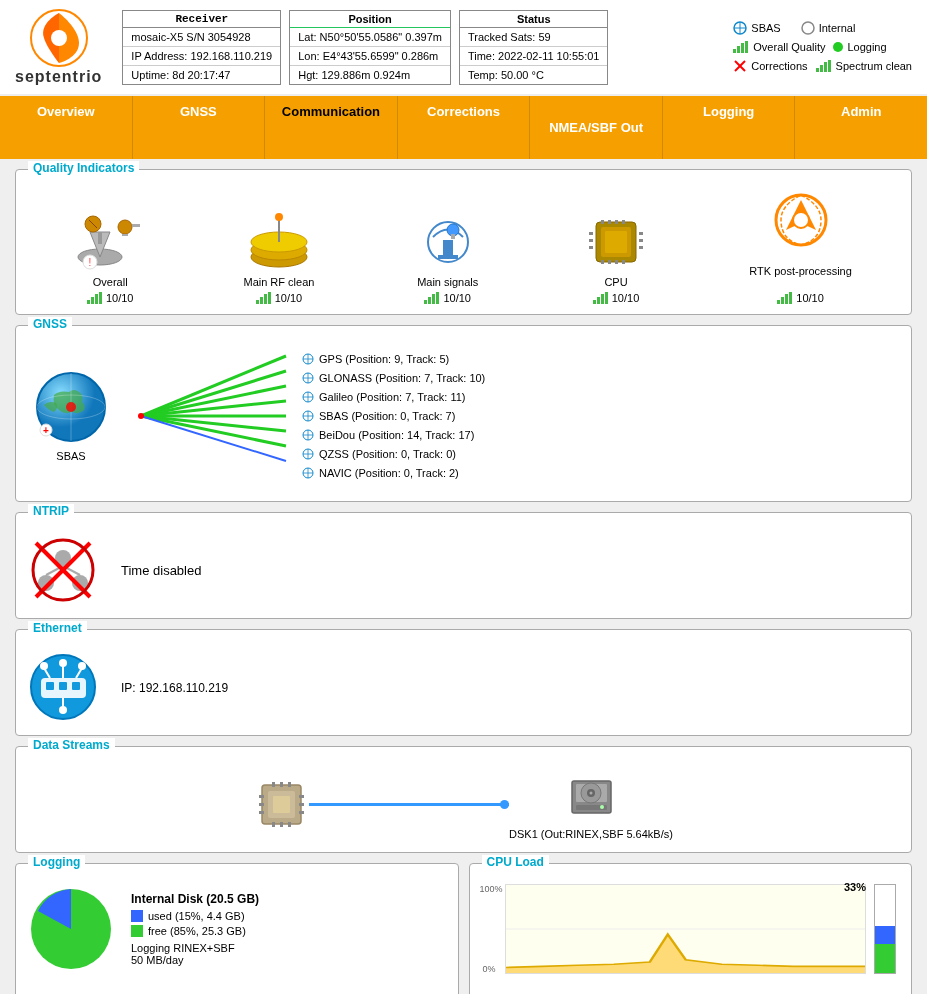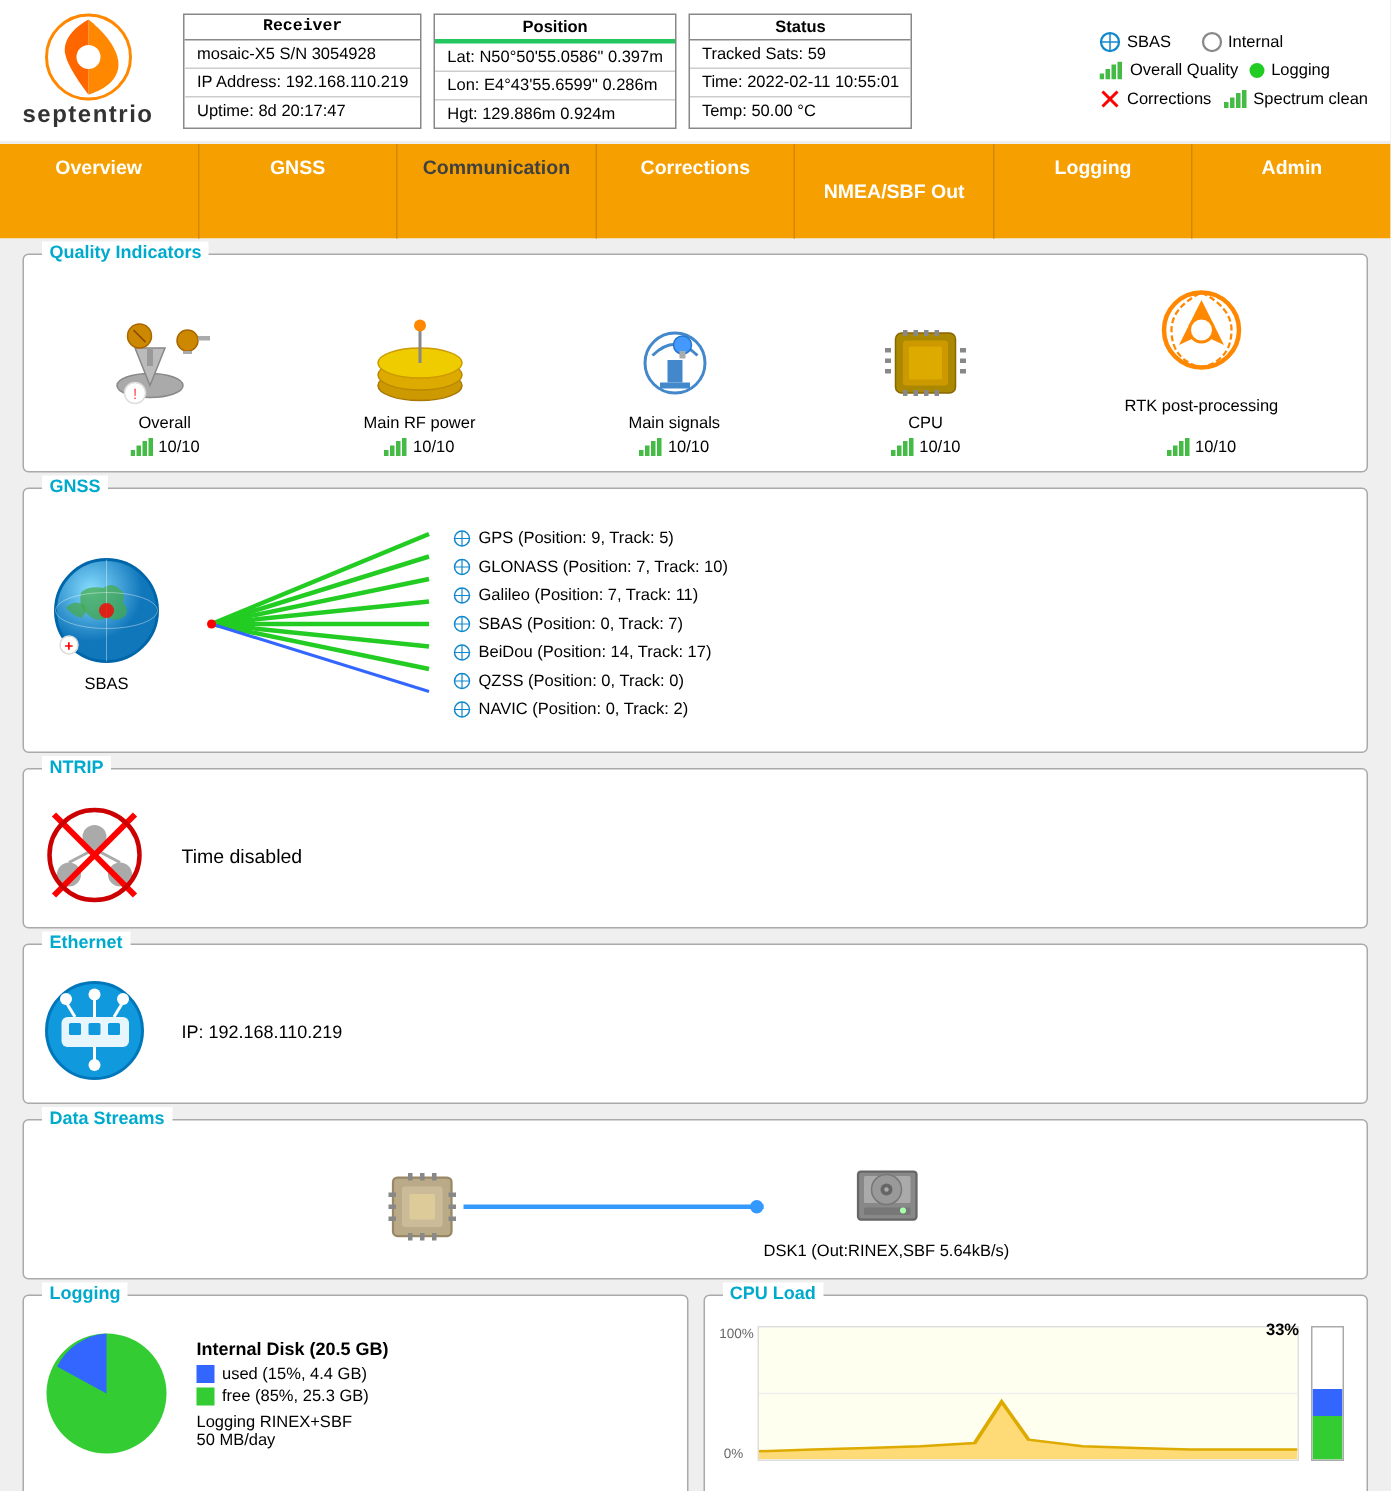--- a/index.html
+++ b/index.html
@@ -23,21 +23,21 @@
   <div style="display:flex; gap:8px; flex:1;">
 
     <div style="border:1px solid #888;">
       <div style="text-align:center; font-weight:bold; font-size:11px; padding:2px; border-bottom:1px solid #888;font-family:Liberation Mono, monospace;">Receiver</div>
       <div style="padding:3px 8px; font-size:11px; border-bottom:1px solid #ccc;">mosaic-X5 S/N 3054928</div>
       <div style="padding:3px 8px; font-size:11px; border-bottom:1px solid #ccc;">IP Address: 192.168.110.219</div>
       <div style="padding:3px 8px; font-size:11px;">Uptime: 8d 20:17:47</div>
     </div>
 
     <div style="border:1px solid #888;">
-      <div style="text-align:center; font-weight:bold; font-size:11px; padding:2px; border-bottom:3px solid #22c55e;">Position</div>
+      <div style="text-align:center; font-weight:bold; font-size:11px; padding:2px; border-bottom:1px solid #22c55e;">Position</div>
       <div style="padding:3px 8px; font-size:11px; border-bottom:1px solid #ccc;">Lat: N50°50'55.0586"  0.397m</div>
       <div style="padding:3px 8px; font-size:11px; border-bottom:1px solid #ccc;">Lon: E4°43'55.6599"  0.286m</div>
       <div style="padding:3px 8px; font-size:11px;">Hgt: 129.886m  0.924m</div>
     </div>
 
     <div style="border:1px solid #888;">
       <div style="text-align:center; font-weight:bold; font-size:11px; padding:2px; border-bottom:1px solid #888;">Status</div>
       <div style="padding:3px 8px; font-size:11px; border-bottom:1px solid #ccc;">Tracked Sats: 59</div>
       <div style="padding:3px 8px; font-size:11px; border-bottom:1px solid #ccc;">Time: 2022-02-11 10:55:01</div>
       <div style="padding:3px 8px; font-size:11px;">Temp: 50.00 °C</div>
@@ -93,21 +93,21 @@
         </svg>
         <span>Spectrum clean</span>
       </div>
     </div>
   </div>
 </div>
 
 <nav style="background:#f5a000; display:flex;">
   <div style="flex:1; text-align:center; padding:8px 5px; color:white; font-weight:bold; font-size:13px; cursor:pointer; border-right:1px solid #d48800;">Overview</div>
   <div style="flex:1; text-align:center; padding:8px 5px; color:white; font-weight:bold; font-size:13px; cursor:pointer; border-right:1px solid #d48800;">GNSS</div>
-  <div style="flex:1; text-align:center; padding:8px 5px; color:#404040; font-weight:bold; font-size:13px; cursor:pointer; border-right:1px solid #d48800;">Communication</div>
+  <div style="flex:1; text-align:center; padding:8px 5px; color:#000000; font-weight:bold; font-size:13px; cursor:pointer; border-right:1px solid #d48800;">Communication</div>
   <div style="flex:1; text-align:center; padding:8px 5px; color:white; font-weight:bold; font-size:13px; cursor:pointer; border-right:1px solid #d48800;">Corrections</div>
   <div style="flex:1; text-align:center; padding:24px 5px; color:white; font-weight:bold; font-size:13px; cursor:pointer; border-right:1px solid #d48800;">NMEA/SBF Out</div>
   <div style="flex:1; text-align:center; padding:8px 5px; color:white; font-weight:bold; font-size:13px; cursor:pointer; border-right:1px solid #d48800;">Logging</div>
   <div style="flex:1; text-align:center; padding:8px 5px; color:white; font-weight:bold; font-size:13px; cursor:pointer;">Admin</div>
 </nav>
 
 <div style="padding:10px 15px; background:#efefef;">
 
   <div style="border:1px solid #aaa; border-radius:4px; margin-bottom:10px; background:white; padding:15px 10px 10px; position:relative;">
     <span style="position:absolute; top:-9px; left:12px; background:white; padding:0 5px; color:#00aacc; font-size:12px; font-weight:bold;">Quality Indicators</span>
@@ -141,21 +141,21 @@
       </div>
 
       <div style="display:flex; flex-direction:column; align-items:center; gap:4px;">
         <svg width="70" height="60" viewBox="0 0 70 60">
           <ellipse cx="35" cy="45" rx="28" ry="10" fill="#cc9900" stroke="#aa7700" stroke-width="1"></ellipse>
           <ellipse cx="35" cy="38" rx="28" ry="10" fill="#ddaa00" stroke="#bb8800" stroke-width="1"></ellipse>
           <ellipse cx="35" cy="30" rx="28" ry="10" fill="#eecc00" stroke="#cc9900" stroke-width="1"></ellipse>
           <line x1="35" y1="5" x2="35" y2="30" stroke="#888" stroke-width="2"></line>
           <circle cx="35" cy="5" r="4" fill="#ff8800"></circle>
         </svg>
-        <span style="font-size:11px;">Main RF power</span>
+        <span style="font-size:11px;">Main RF clean</span>
         <div style="display:flex; align-items:center; gap:3px;">
           <svg width="16" height="12" viewBox="0 0 16 12">
               <rect x="0" y="8" width="3" height="4" fill="#44bb44"></rect>
               <rect x="4" y="5" width="3" height="7" fill="#44bb44"></rect>
               <rect x="8" y="2" width="3" height="10" fill="#44bb44"></rect>
               <rect x="12" y="0" width="3" height="12" fill="#44bb44"></rect>
             </svg>
           <span style="font-size:11px;">10/10</span>
         </div>
       </div>

